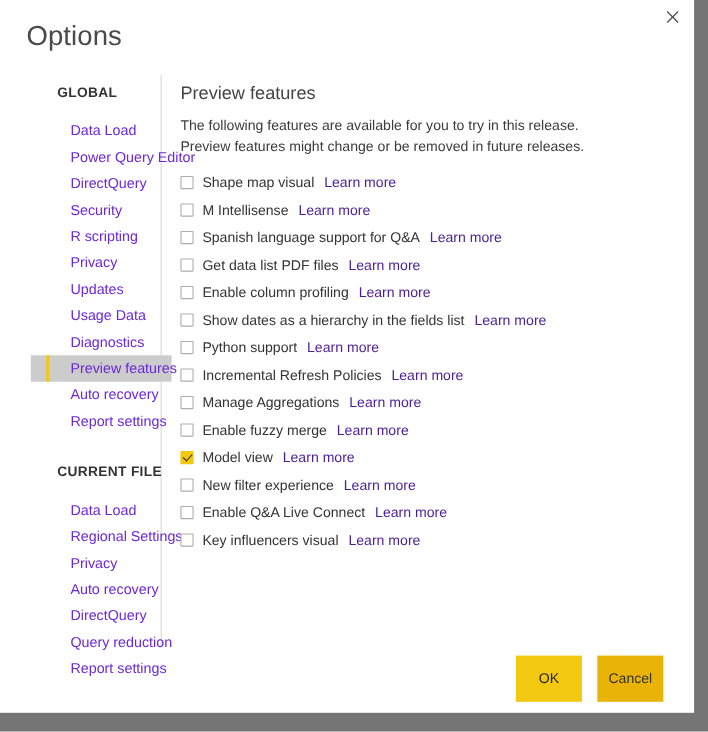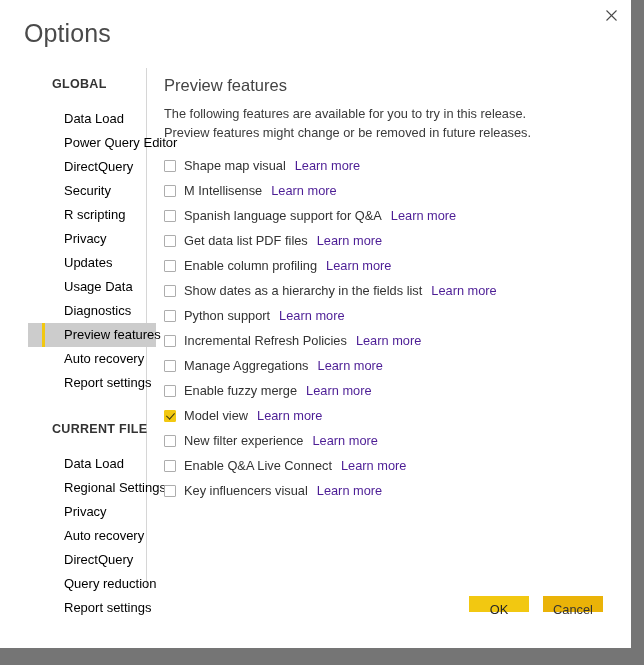--- a/index.html
+++ b/index.html
@@ -72,21 +72,21 @@
     height: 21px;
     line-height: 21px;
   }
   .sidebar-spacer { height: 12px; }
   .sidebar-spacer-lg { height: 24px; }
   .sidebar-item {
     position: relative;
     height: 24px;
     line-height: 24px;
     font-size: 13px;
-    color: #000000;
+    color: #6d28d9;
     padding-left: 36px;
     cursor: pointer;
     white-space: nowrap;
   }
   .sidebar-item.selected {
     background: #cccccc;
     margin-right: 18px;
   }
   .sidebar-item.selected::before {
     content: "";
@@ -167,21 +167,21 @@
   #footer {
     position: absolute;
     left: 0;
     top: 596px;
     width: 631px;
     height: 28px;
   }
   .btn {
     position: absolute;
     top: 0;
-    height: 16px;
+    height: 42px;
     font-size: 12.8px;
     font-family: "Liberation Sans", sans-serif;
     border: none;
     cursor: pointer;
     padding: 0;
     line-height: 28px;
     text-align: center;
   }
   #ok-button {
     left: 469px;

